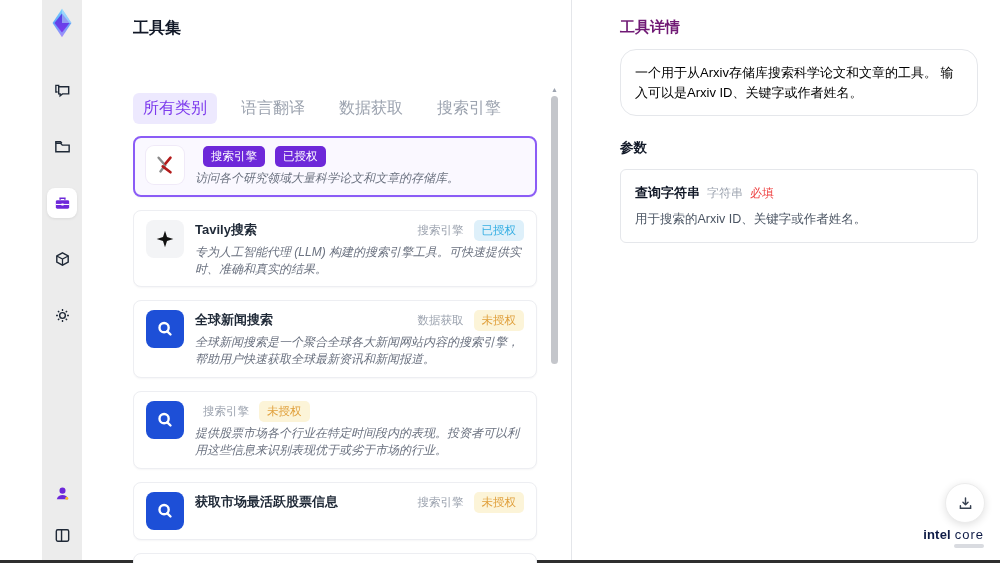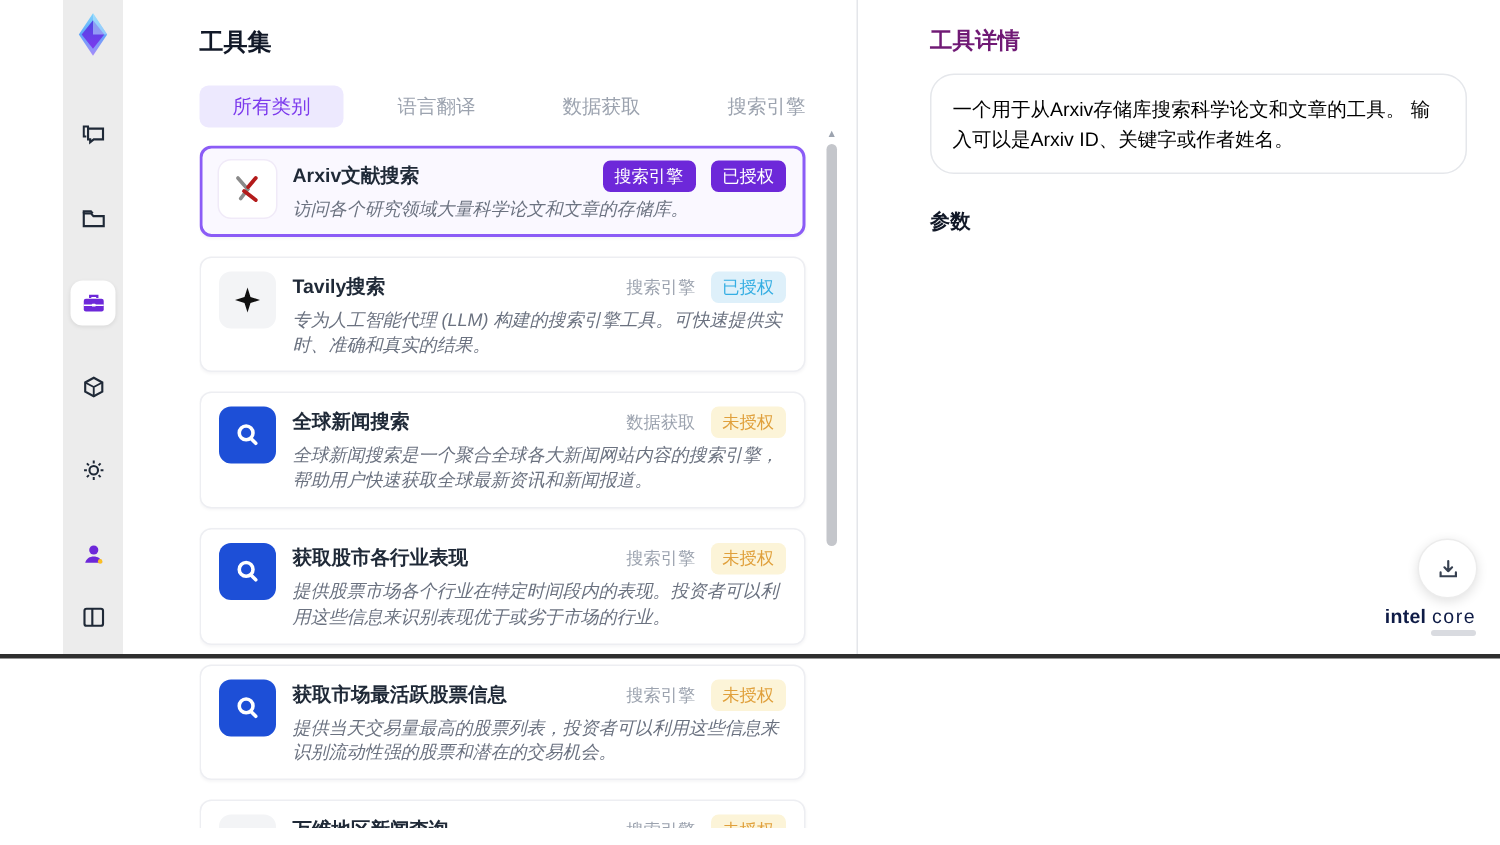--- a/index.html
+++ b/index.html
@@ -1,39 +1,39 @@
 <!DOCTYPE html>
 <html><head>
 <meta charset="utf-8">
 <style>
   * { margin:0; padding:0; box-sizing:border-box; }
   html,body { width:1000px; height:563px; overflow:hidden; background:#fff;
     font-family:"Liberation Sans", sans-serif; }
-  .app { display:flex; height:436px;gap:34px; }
+  .app { display:flex; height:560px;gap:34px; }
   .bottom-edge { height:3px; background:#2f2f2f; }
 
   
   .left-strip { width:8px; background:#fff; }
   .sidebar { width:40px; background:#ececec; display:flex; flex-direction:column;
     align-items:center; padding:6px 0 10px; }
   .logo { width:34px; height:34px; }
   .nav-icon { width:30px; height:30px; display:flex; align-items:center; justify-content:center;
     border-radius:8px; margin-top:26px; cursor:pointer; }
   .nav-icon svg { width:19px; height:19px; }
   .nav-icon.first { margin-top:36px; }
   .nav-icon.active { background:#fff; box-shadow:0 1px 3px rgba(0,0,0,.08); }
   .sidebar .spacer { flex:1; }
   .nav-icon.bottom { margin-top:12px; }
 
   
   .main { width:456px; border-right:1px solid #e4e6ea; padding:18px 0 0 17px; position:relative; }
   .page-title { font-size:16px; font-weight:bold; color:#111827; }
   .tabs { display:flex; gap:14px; margin-top:18px; }
-  .tab { font-size:13px; color:#9ca3af; padding:5px 22px; border-radius:6px; cursor:pointer;
-    white-space:nowrap; }
+  .tab { font-size:16px; color:#9ca3af; padding:5px 10px; border-radius:6px; cursor:pointer;
+    white-space:nowrap;margin-top:36px; }
   .tab.active { background:#ede9fe; color:#7c3aed; }
   .cards { margin-top:12px; height:455px; overflow:hidden; padding-right:34px; }
   .card { display:flex; gap:11px; background:#fff; border:1px solid #edeef2; border-radius:8px;
     padding:9px 12px; margin-bottom:13px; box-shadow:0 1px 2px rgba(16,24,40,.04); cursor:pointer; }
   .card.selected { border:2px solid #8b5cf6; background:#faf8ff; padding:8px 11px; }
   .tool-icon { width:38px; height:38px; border-radius:8px; flex:none; display:flex;
     align-items:center; justify-content:center; }
   .tool-icon.white { background:#fff; box-shadow:0 0 0 1px #f0eaf8; }
   .tool-icon.gray { background:#f3f4f6; }
   .tool-icon.blue { background:#1d4fd7; }
@@ -168,21 +168,20 @@
 
       <div class="card selected">
         <div class="tool-icon white">
           <svg viewBox="0 0 24 24" width="22" height="22">
             <path d="M5 4l7.2 8.2L7 19" stroke="#8a8a8a" stroke-width="2.6" fill="none" stroke-linecap="round"></path>
             <path d="M18 4l-5.5 6.5M9.5 13.5L18 20" stroke="#b31b1b" stroke-width="2.8" fill="none" stroke-linecap="round"></path>
           </svg>
         </div>
         <div class="card-main">
           <div class="card-head">
-            <div class="card-title">Arxiv文献搜索</div>
             <div class="card-badges">
               <span class="pill purple">搜索引擎</span>
               <span class="pill purple">已授权</span>
             </div>
           </div>
           <div class="card-desc">访问各个研究领域大量科学论文和文章的存储库。</div>
         </div>
       </div>
 
       <div class="card">
@@ -224,21 +223,20 @@
 
       <div class="card">
         <div class="tool-icon blue">
           <svg viewBox="0 0 24 24" width="22" height="22" fill="none" stroke="#ffffff" stroke-width="2.6" stroke-linecap="round">
             <circle cx="11" cy="10.5" r="5"></circle>
             <path d="M14.5 14.5L18 18"></path>
           </svg>
         </div>
         <div class="card-main">
           <div class="card-head">
-            <div class="card-title">获取股市各行业表现</div>
             <div class="card-badges">
               <span class="cat-text">搜索引擎</span>
               <span class="pill yellow">未授权</span>
             </div>
           </div>
           <div class="card-desc">提供股票市场各个行业在特定时间段内的表现。投资者可以利用这些信息来识别表现优于或劣于市场的行业。</div>
         </div>
       </div>
 
       <div class="card">
@@ -249,21 +247,20 @@
           </svg>
         </div>
         <div class="card-main">
           <div class="card-head">
             <div class="card-title">获取市场最活跃股票信息</div>
             <div class="card-badges">
               <span class="cat-text">搜索引擎</span>
               <span class="pill yellow">未授权</span>
             </div>
           </div>
-          <div class="card-desc">提供当天交易量最高的股票列表，投资者可以利用这些信息来识别流动性强的股票和潜在的交易机会。</div>
         </div>
       </div>
 
       <div class="card">
         <div class="tool-icon gray">
           <svg viewBox="0 0 24 24" width="22" height="22" fill="none" stroke="#6b7280" stroke-width="1.6">
             <rect x="4" y="5" width="13" height="14" rx="1"></rect>
             <path d="M17 8h3v10a1.5 1.5 0 0 1-3 0z"></path>
             <rect x="6.5" y="7.5" width="8" height="4" fill="#6b7280" stroke="none"></rect>
             <path d="M6.5 14h8M6.5 16.5h8"></path>
@@ -288,20 +285,28 @@
       <div class="scroll-thumb"></div>
     </div>
   </div>
 
   <div class="details">
     <div class="details-title">工具详情</div>
 
     <div class="intro-box">一个用于从Arxiv存储库搜索科学论文和文章的工具。 输入可以是Arxiv ID、关键字或作者姓名。</div>
 
     <div class="section-h">参数</div>
+    <div class="param-box">
+      <div class="param-head">
+        <span class="param-name">查询字符串</span>
+        <span class="param-type">字符串</span>
+        <span class="param-req">必填</span>
+      </div>
+      <div class="param-desc">用于搜索的Arxiv ID、关键字或作者姓名。</div>
+    </div>
 
     <div class="fab">
       <svg viewBox="0 0 20 20" width="17" height="17" fill="none" stroke="#374151" stroke-width="1.7" stroke-linecap="round">
         <path d="M10 3.5v8M10 11.5l-3-3M10 11.5l3-3"></path>
         <path d="M4 12.5v3h12v-3"></path>
       </svg>
     </div>
 
     <div class="brand">
       <span class="b1">intel</span>

